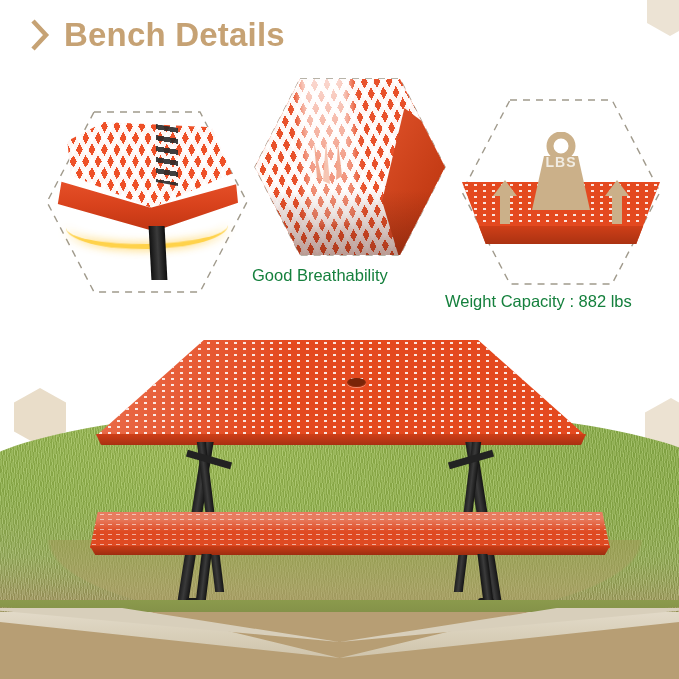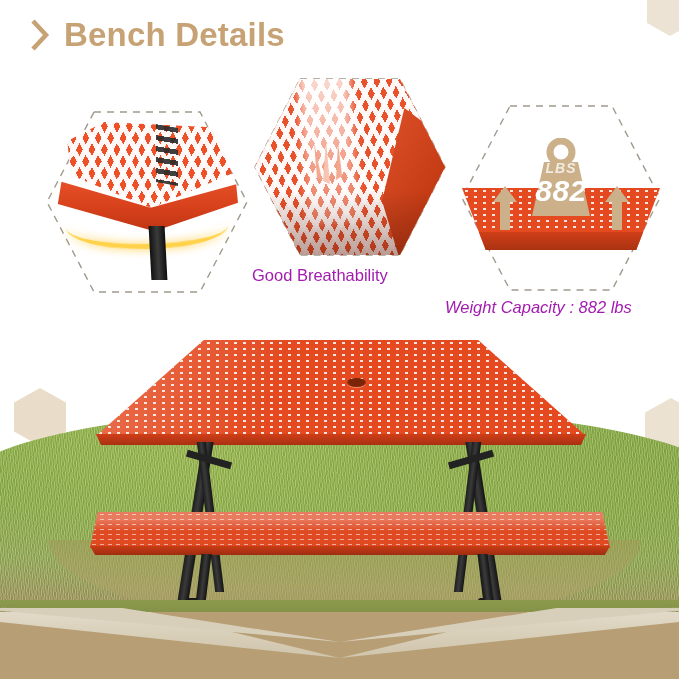--- a/index.html
+++ b/index.html
@@ -20,21 +20,21 @@
   .header{position:absolute;top:18px;left:30px;display:flex;align-items:flex-start;gap:14px;}
   .chev{width:20px;height:34px;position:relative;flex:none;}
   .chev svg{display:block;}
   .title{font-size:33px;font-weight:bold;color:#c6a274;letter-spacing:.2px;
          line-height:1;white-space:nowrap;}
 
   
   .features{position:absolute;top:78px;left:0;width:679px;height:240px;}
   .feat{position:absolute;}
   .hexsvg{position:absolute;inset:0;width:100%;height:100%;overflow:visible;}
-  .caption{position:absolute;font-size:16.5px;color:#a21caf;white-space:nowrap;
+  .caption{position:absolute;font-size:16.5px;color:#15803d;white-space:nowrap;
            font-family:"Liberation Sans","DejaVu Sans",sans-serif;}
 
   
   .meshtop{
     background-color:#e8512a;
     background-image:
       repeating-linear-gradient(62deg, rgba(255,255,255,.95) 0 5px, rgba(255,255,255,0) 5px 11px),
       repeating-linear-gradient(-62deg, rgba(255,255,255,.95) 0 5px, rgba(255,255,255,0) 5px 11px);
   }
   .perf{
@@ -188,21 +188,21 @@
 
         <svg style="position:absolute;left:58px;top:66px;width:46px;height:56px;" viewBox="0 0 46 56">
           <path d="M6 2 L14 40 L9 38 Z" fill="#f0a78d" opacity=".95"></path>
           <path d="M18 0 L22 44 L15 41 Z" fill="#f6c3b0" opacity=".95"></path>
           <path d="M30 2 L28 40 L34 36 Z" fill="#f0a78d" opacity=".95"></path>
         </svg>
       </div>
       <div class="caption" style="left:2px;top:192px;">Good Breathability</div>
     </div>
 
-    <div class="feat" style="left:456px;top:22px;width:210px;height:196px;font-style:italic;">
+    <div class="feat" style="left:456px;top:16px;width:210px;height:196px;">
       <svg class="hexsvg" viewBox="0 0 210 196">
         <polygon points="54,6 156,6 204,98 156,190 54,190 6,98" fill="none" stroke="#a09a8c" stroke-width="1.4" stroke-dasharray="7 6"></polygon>
       </svg>
 
       <div style="position:absolute;left:6px;top:88px;width:198px;height:62px;
                   clip-path:polygon(0% 0%, 100% 0%, 88% 100%, 12% 100%);">
         <div class="perf" style="position:absolute;inset:0;"></div>
         <div style="position:absolute;left:0;right:0;bottom:0;height:18px;
                     background:linear-gradient(#cf3f18,#ab3212);"></div>
       </div>
@@ -214,22 +214,20 @@
         <path d="M13 2 L25 18 L18 18 L18 46 L8 46 L8 18 L1 18 Z" fill="#cbb089"></path>
       </svg>
 
       <div style="position:absolute;left:62px;top:38px;width:86px;height:80px;">
         <svg viewBox="0 0 86 80" style="width:86px;height:80px;">
           <circle cx="43" cy="14" r="11" fill="none" stroke="#cbb089" stroke-width="7"></circle>
           <path d="M26 24 L60 24 L72 78 L14 78 Z" fill="#cbb089"></path>
         </svg>
         <span style="position:absolute;left:0;right:0;top:22px;text-align:center;
                      font-size:14px;font-weight:bold;color:#f1ece2;letter-spacing:1px;">LBS</span>
-        <span style="position:absolute;left:0;right:0;top:36px;text-align:center;
-                     font-size:30px;font-weight:bold;color:#ffffff;letter-spacing:.5px;">882</span>
       </div>
       <div class="caption" style="left:-28px;top:198px;margin-left:17px;">Weight Capacity : 882 lbs</div>
     </div>
   </div>
 
   <div class="photo">
     <div class="grass"></div>
     <div class="grass-dry"></div>
 
     <div class="ttop perf">

